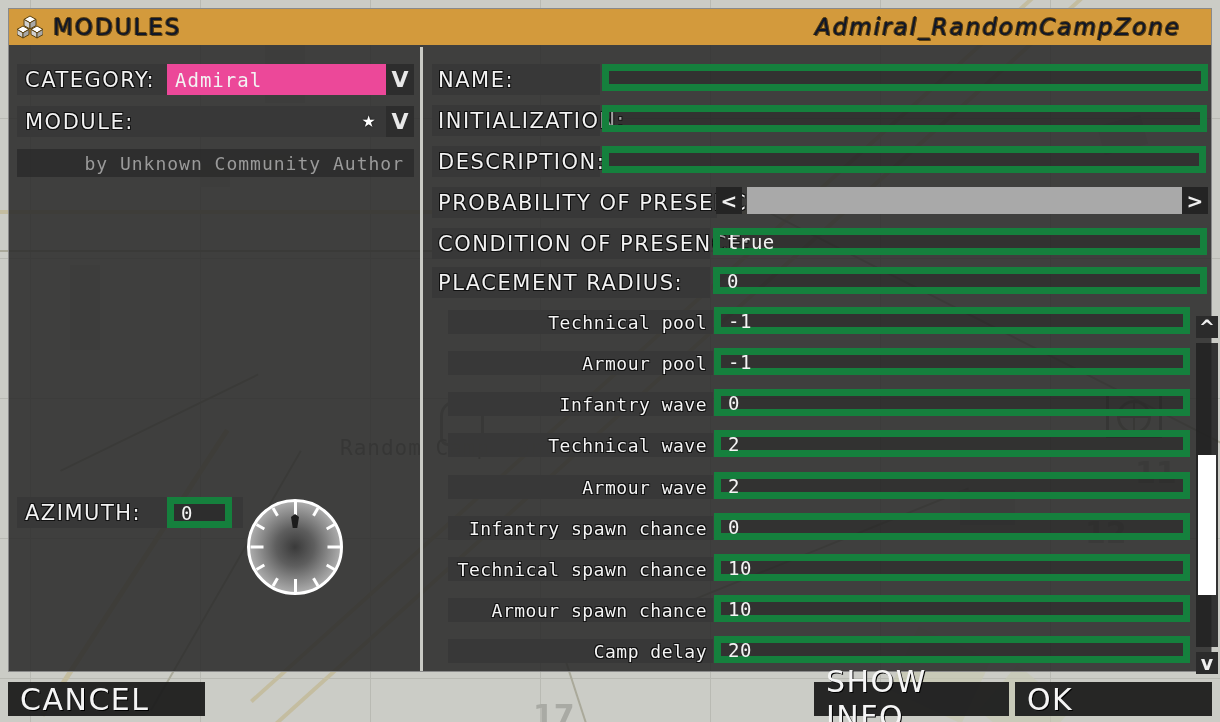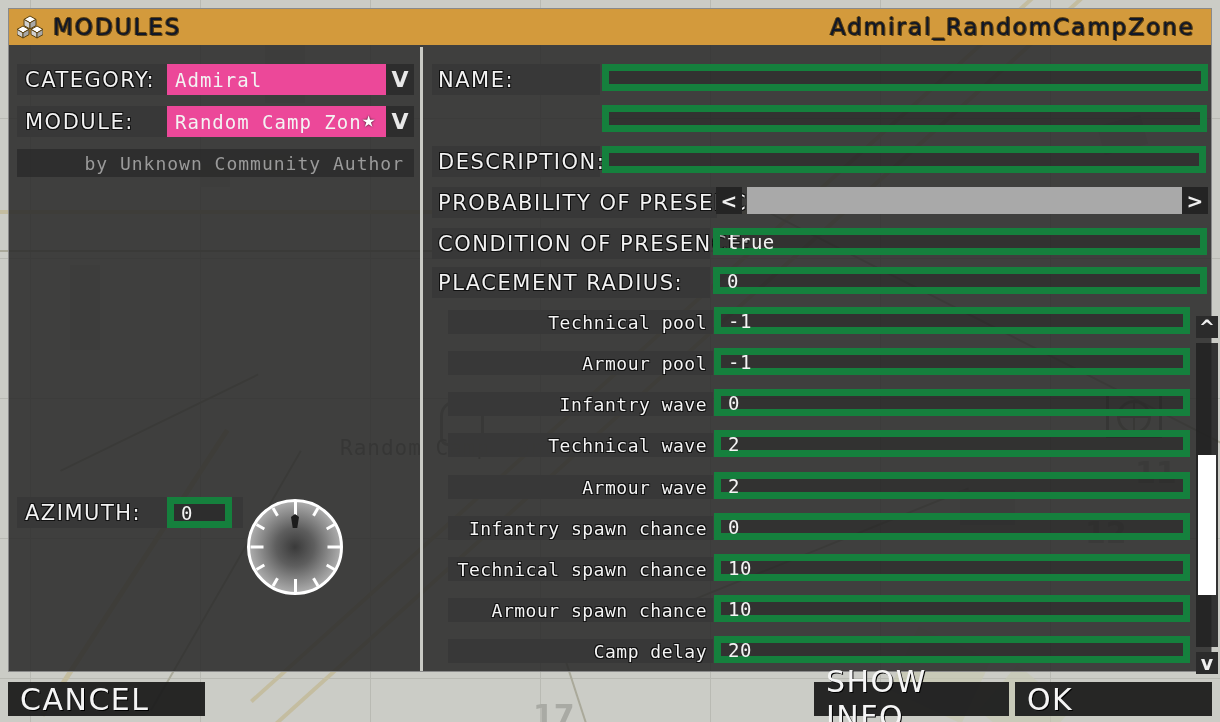--- a/index.html
+++ b/index.html
@@ -76,21 +76,21 @@
     background: #d39a3c;
     display: flex; align-items: center;
   }
   #title-left { display: flex; align-items: center; gap: 10px; padding-left: 8px; }
   #title-text, #title-right-text {
     font-family: "DejaVu Sans", "Liberation Sans", sans-serif;
     font-size: 23px; color: #0f172a;
     letter-spacing: 2px;
     text-shadow: 1px 1px 0 #5c4010, -1px 0 0 #5c4010, 0 -1px 0 #5c4010, 1px 0 0 #5c4010;
   }
-  #title-right { margin-left: auto; padding-right: 16px; }
+  #title-right { margin-left: auto; padding-right: 30px; font-style: italic; }
 
   #panel-left {
     position: absolute; left: 1px; top: 36px;
     width: 410px; height: 626px;
   }
   #panel-divider {
     position: absolute; left: 411px; top: 38px;
     width: 3px; height: 624px;
     background: #c9cac4;
   }
@@ -313,23 +313,20 @@
     <div class="dd-value" style="left:157px; top:19px; width:219px; height:31px;">
       <span class="v">Admiral</span>
     </div>
     <div class="dd-arrow" style="left:376px; top:19px; width:28px; height:31px;">
       <span>V</span>
     </div>
 
     <div class="band" style="position:absolute; left:7px; top:61px; width:390px; height:31px; padding-left:8px;">
       <span class="lbl">MODULE:</span>
     </div>
-    <div class="dd-value" style="left:157px; top:61px; width:219px; height:31px;">
-      <span class="v">Random Camp Zon</span>
-    </div>
     <div class="star-ico" style="left:352px; top:64px;">
       <span>★</span>
     </div>
     <div class="dd-arrow" style="left:376px; top:61px; width:28px; height:31px;">
       <span>V</span>
     </div>
 
     <div class="author-band" style="left:7px; top:104px; width:397px; height:28px;">
       <span class="author-txt">by Unknown Community Author</span>
     </div>
@@ -362,20 +359,23 @@
 
   <div id="panel-right">
 
     <div class="band" style="position:absolute; left:8px; top:19px; width:168px; height:31px; padding-left:6px;">
       <span class="lbl">NAME:</span>
     </div>
     <div class="inp" style="left:178px; top:19px; width:606px; height:27px;">
       <span></span>
     </div>
 
+    <div class="band" style="position:absolute; left:8px; top:60px; width:168px; height:31px; padding-left:6px;">
+      <span class="lbl">INITIALIZATION:</span>
+    </div>
     <div class="inp" style="left:178px; top:60px; width:605px; height:27px;">
       <span></span>
     </div>
 
     <div class="band" style="position:absolute; left:8px; top:101px; width:168px; height:31px; padding-left:6px;">
       <span class="lbl">DESCRIPTION:</span>
     </div>
     <div class="inp" style="left:178px; top:101px; width:604px; height:27px;">
       <span></span>
     </div>

